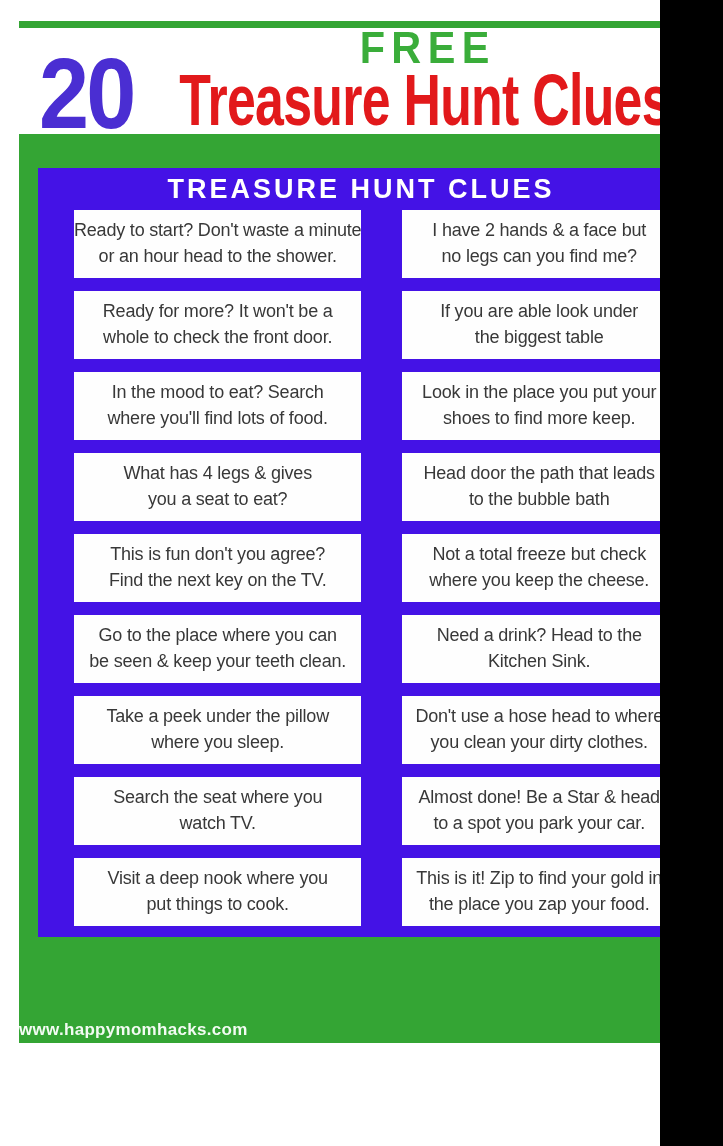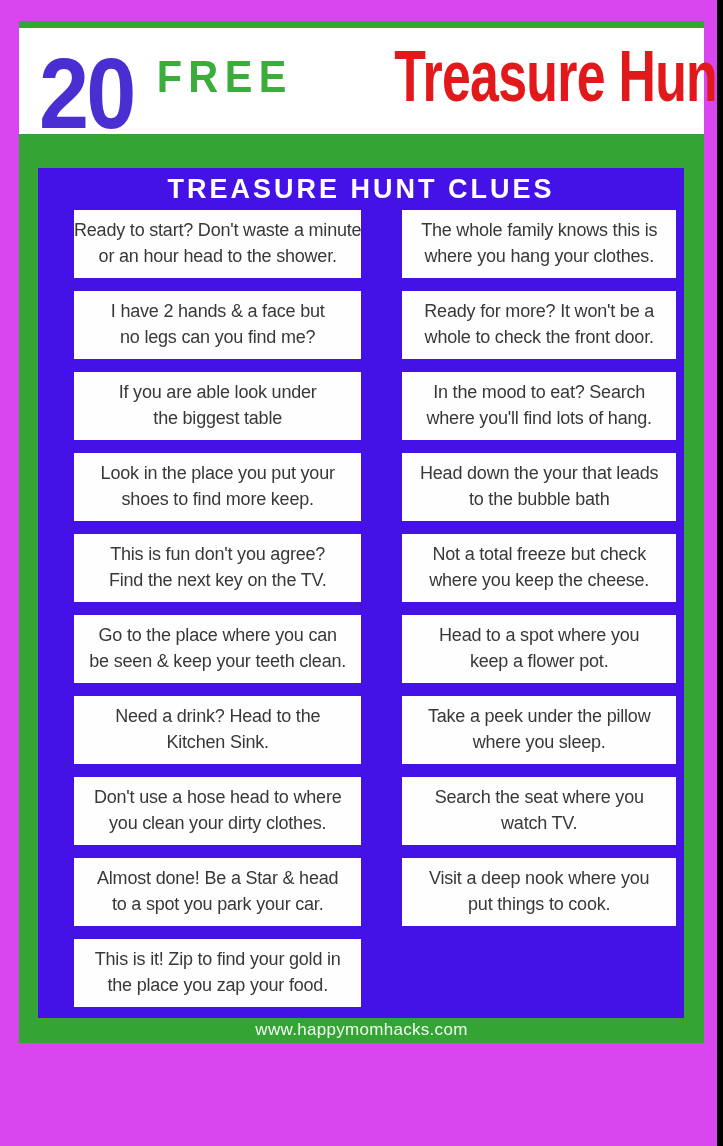--- a/index.html
+++ b/index.html
@@ -4,23 +4,23 @@
 <style>
   html, body {
     margin: 0;
     padding: 0;
     background: #000;
     overflow: hidden;
     font-family: "Liberation Sans", sans-serif;
   }
   .canvas {
     position: relative;
-    width: 717px;
+    width: 660px;
     height: 1146px;
-    background: #d946ef;
+    background: #ffffff;
     overflow: hidden;
   }
   .page {
     position: absolute;
     left: 19px;
     top: 21px;
     width: 685px;
     height: 1022px;
     background: #34a534;
   }
@@ -43,22 +43,23 @@
     letter-spacing: -3px;
     transform: scaleX(0.90);
     transform-origin: left bottom;
     margin-left: 20px;
     padding-bottom: 3px;
   }
   .titles {
     flex: 1;
     height: 100%;
     display: flex;
+    flex-direction: column;
     align-items: center;
-    justify-content: flex-start;
+    justify-content: flex-end;
     padding-bottom: 4px;
     min-width: 0;
   }
   .free {
     color: #3aad3a;
     font-weight: bold;
     font-size: 45px;
     line-height: 1.0;
     letter-spacing: 7px;
     text-indent: 7px;
@@ -113,24 +114,25 @@
     color: #383838;
     overflow: visible;
     margin-left: 28px;
   }
   
   .footer {
     position: absolute;
     left: 0;
     right: 0;
     bottom: 3px;
-    text-align: center;
+    text-align: left;
     color: #f2fbf2;
     font-size: 17px;
     letter-spacing: 0.3px;
+    font-weight: bold;
   }
 </style>
 </head>
 <body>
 
 <div class="canvas">
   <div class="page">
 
     <div class="header-band">
       <div class="num">20</div>
@@ -138,42 +140,40 @@
         <div class="free">FREE</div>
         <div class="main-title">Treasure Hunt Clues</div>
       </div>
     </div>
 
     <div class="table">
       <div class="table-header">TREASURE HUNT CLUES</div>
       <div class="grid">
         <div class="cell">Ready to start? Don't waste a minute
 or an hour head to the shower.</div>
-        <div class="cell">The whole family knows this is
-where you hang your clothes.</div>
         <div class="cell">I have 2 hands &amp; a face but
 no legs can you find me?</div>
         <div class="cell">Ready for more? It won't be a
 whole to check the front door.</div>
         <div class="cell">If you are able look under
 the biggest table</div>
         <div class="cell">In the mood to eat? Search
-where you'll find lots of hang.</div>
+where you'll find lots of food.</div>
         <div class="cell">Look in the place you put your
 shoes to find more keep.</div>
-        <div class="cell">Head down the your that leads
+        <div class="cell">What has 4 legs &amp; gives
+you a seat to eat?</div>
+        <div class="cell">Head door the path that leads
 to the bubble bath</div>
         <div class="cell">This is fun don't you agree?
 Find the next key on the TV.</div>
         <div class="cell">Not a total freeze but check
 where you keep the cheese.</div>
         <div class="cell">Go to the place where you can
 be seen &amp; keep your teeth clean.</div>
-        <div class="cell">Head to a spot where you
-keep a flower pot.</div>
         <div class="cell">Need a drink? Head to the
 Kitchen Sink.</div>
         <div class="cell">Take a peek under the pillow
 where you sleep.</div>
         <div class="cell">Don't use a hose head to where
 you clean your dirty clothes.</div>
         <div class="cell">Search the seat where you
 watch TV.</div>
         <div class="cell">Almost done! Be a Star &amp; head
 to a spot you park your car.</div>

